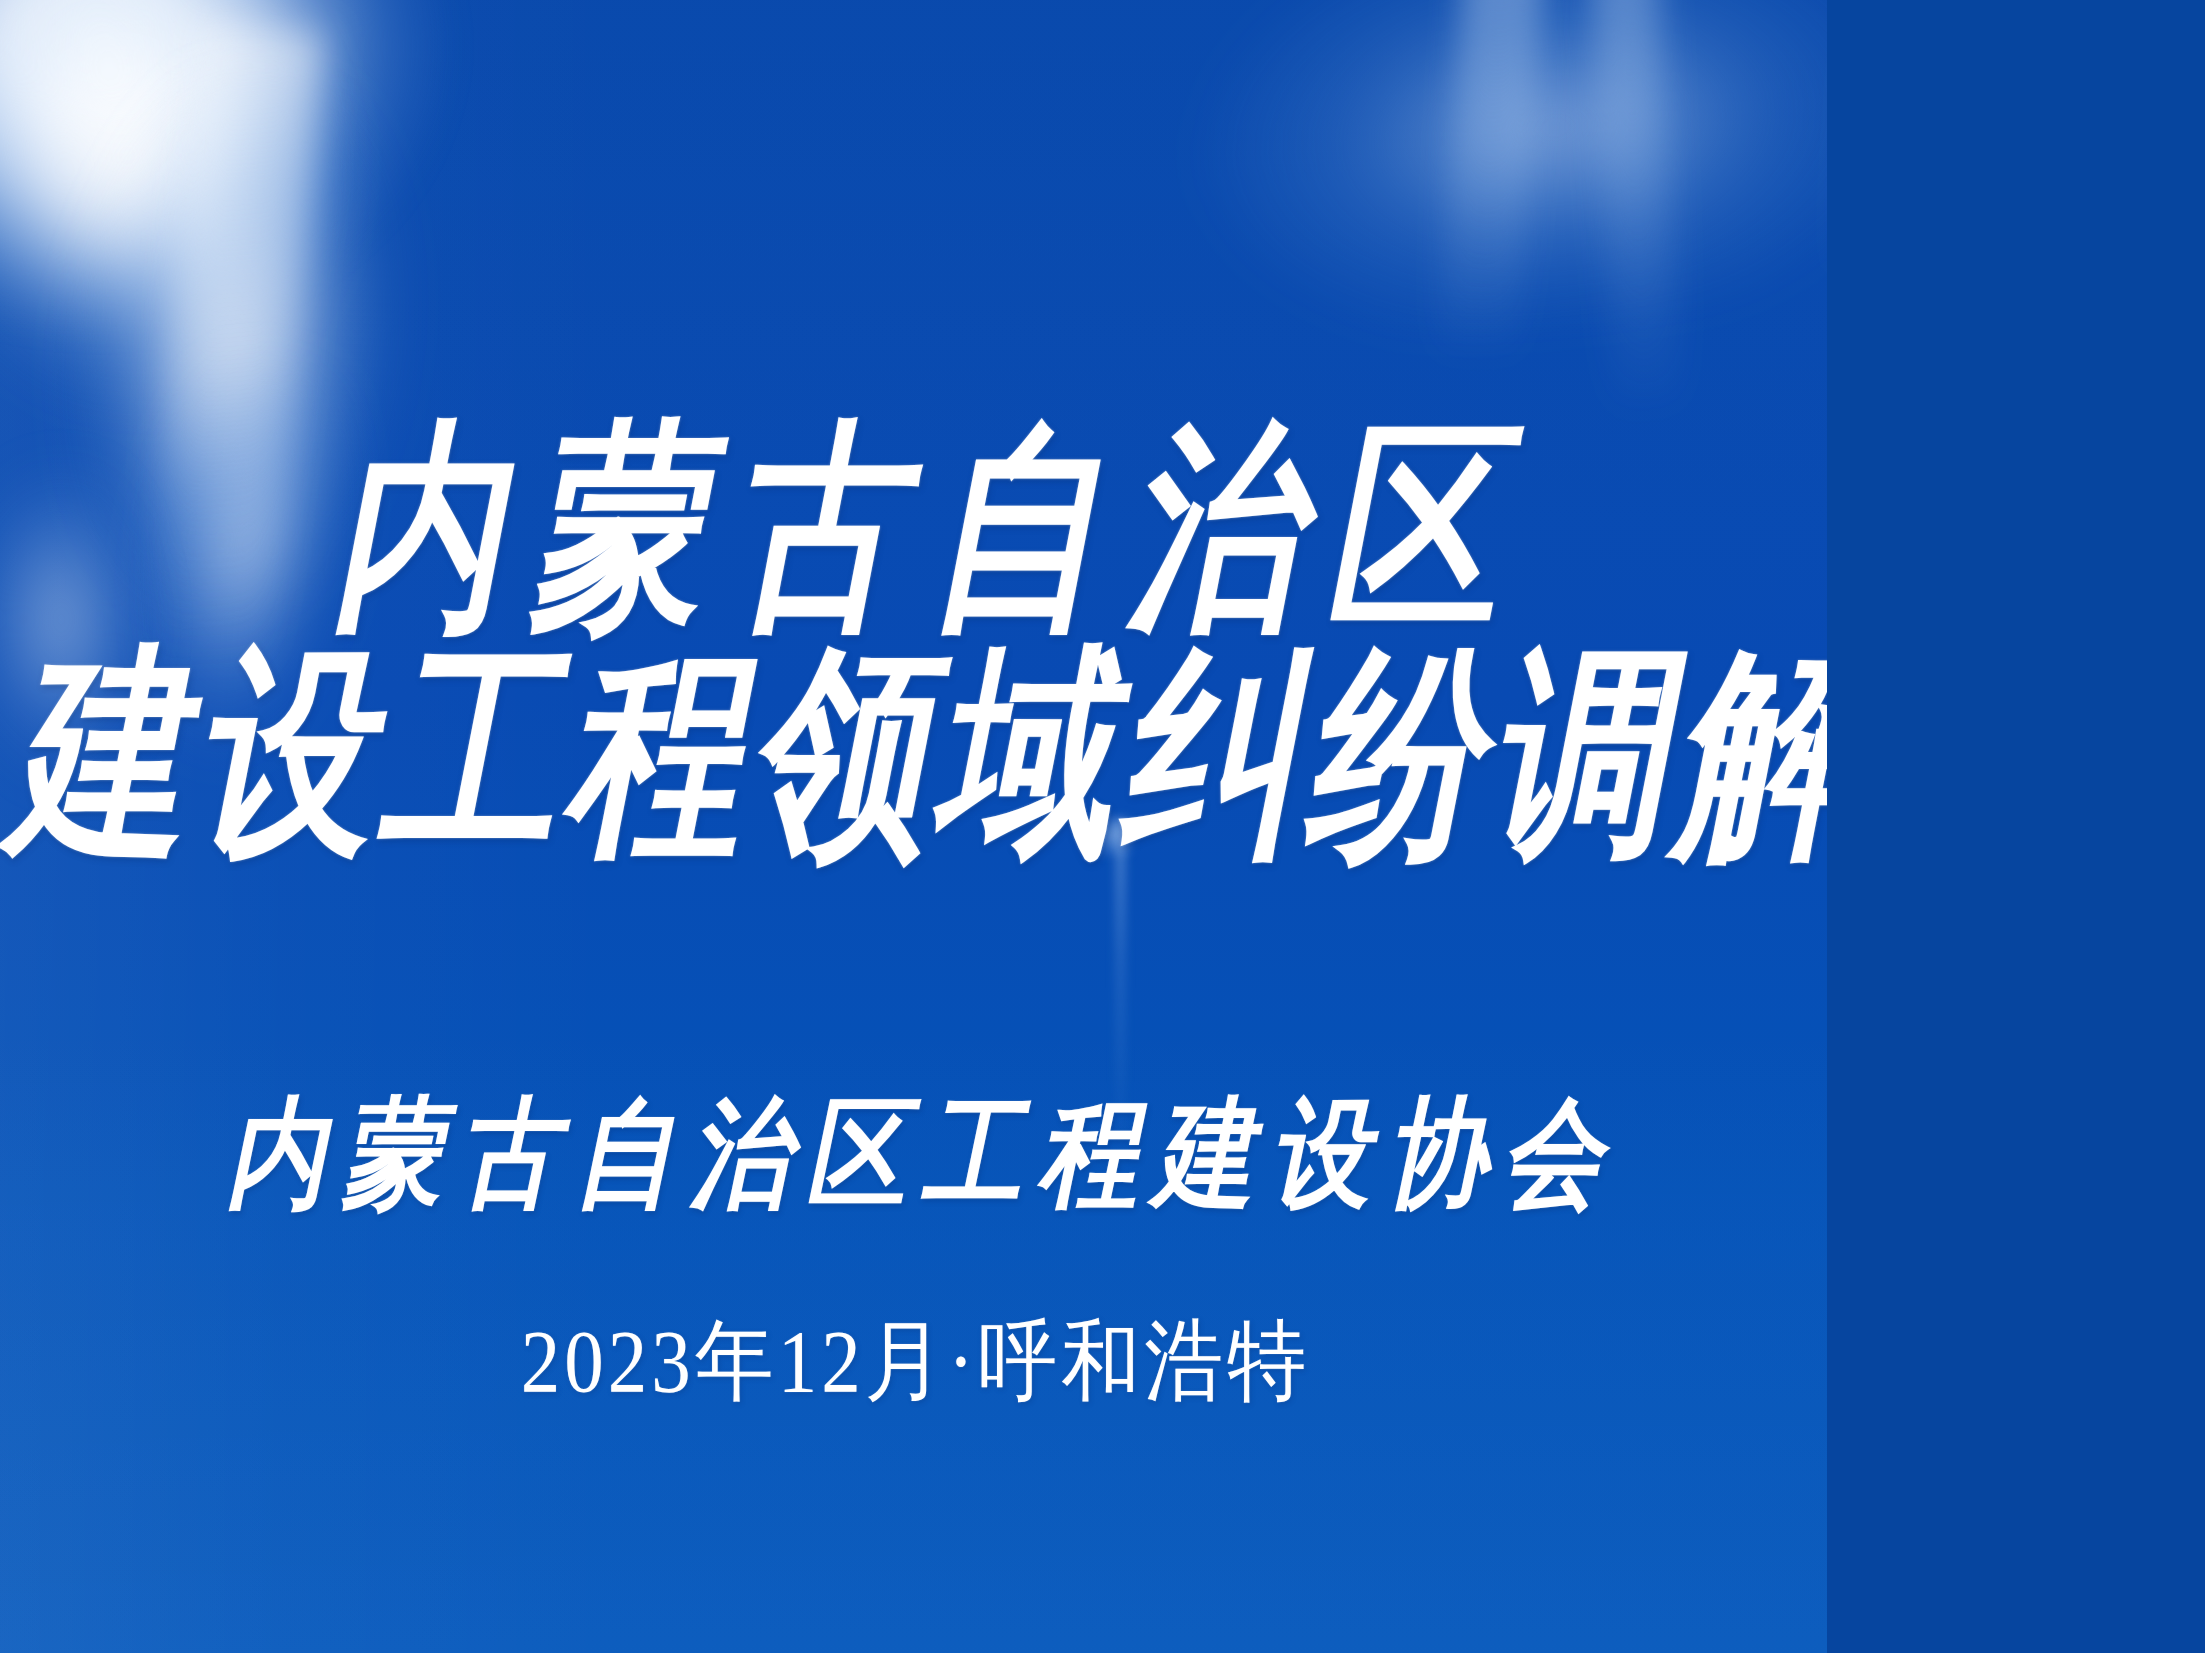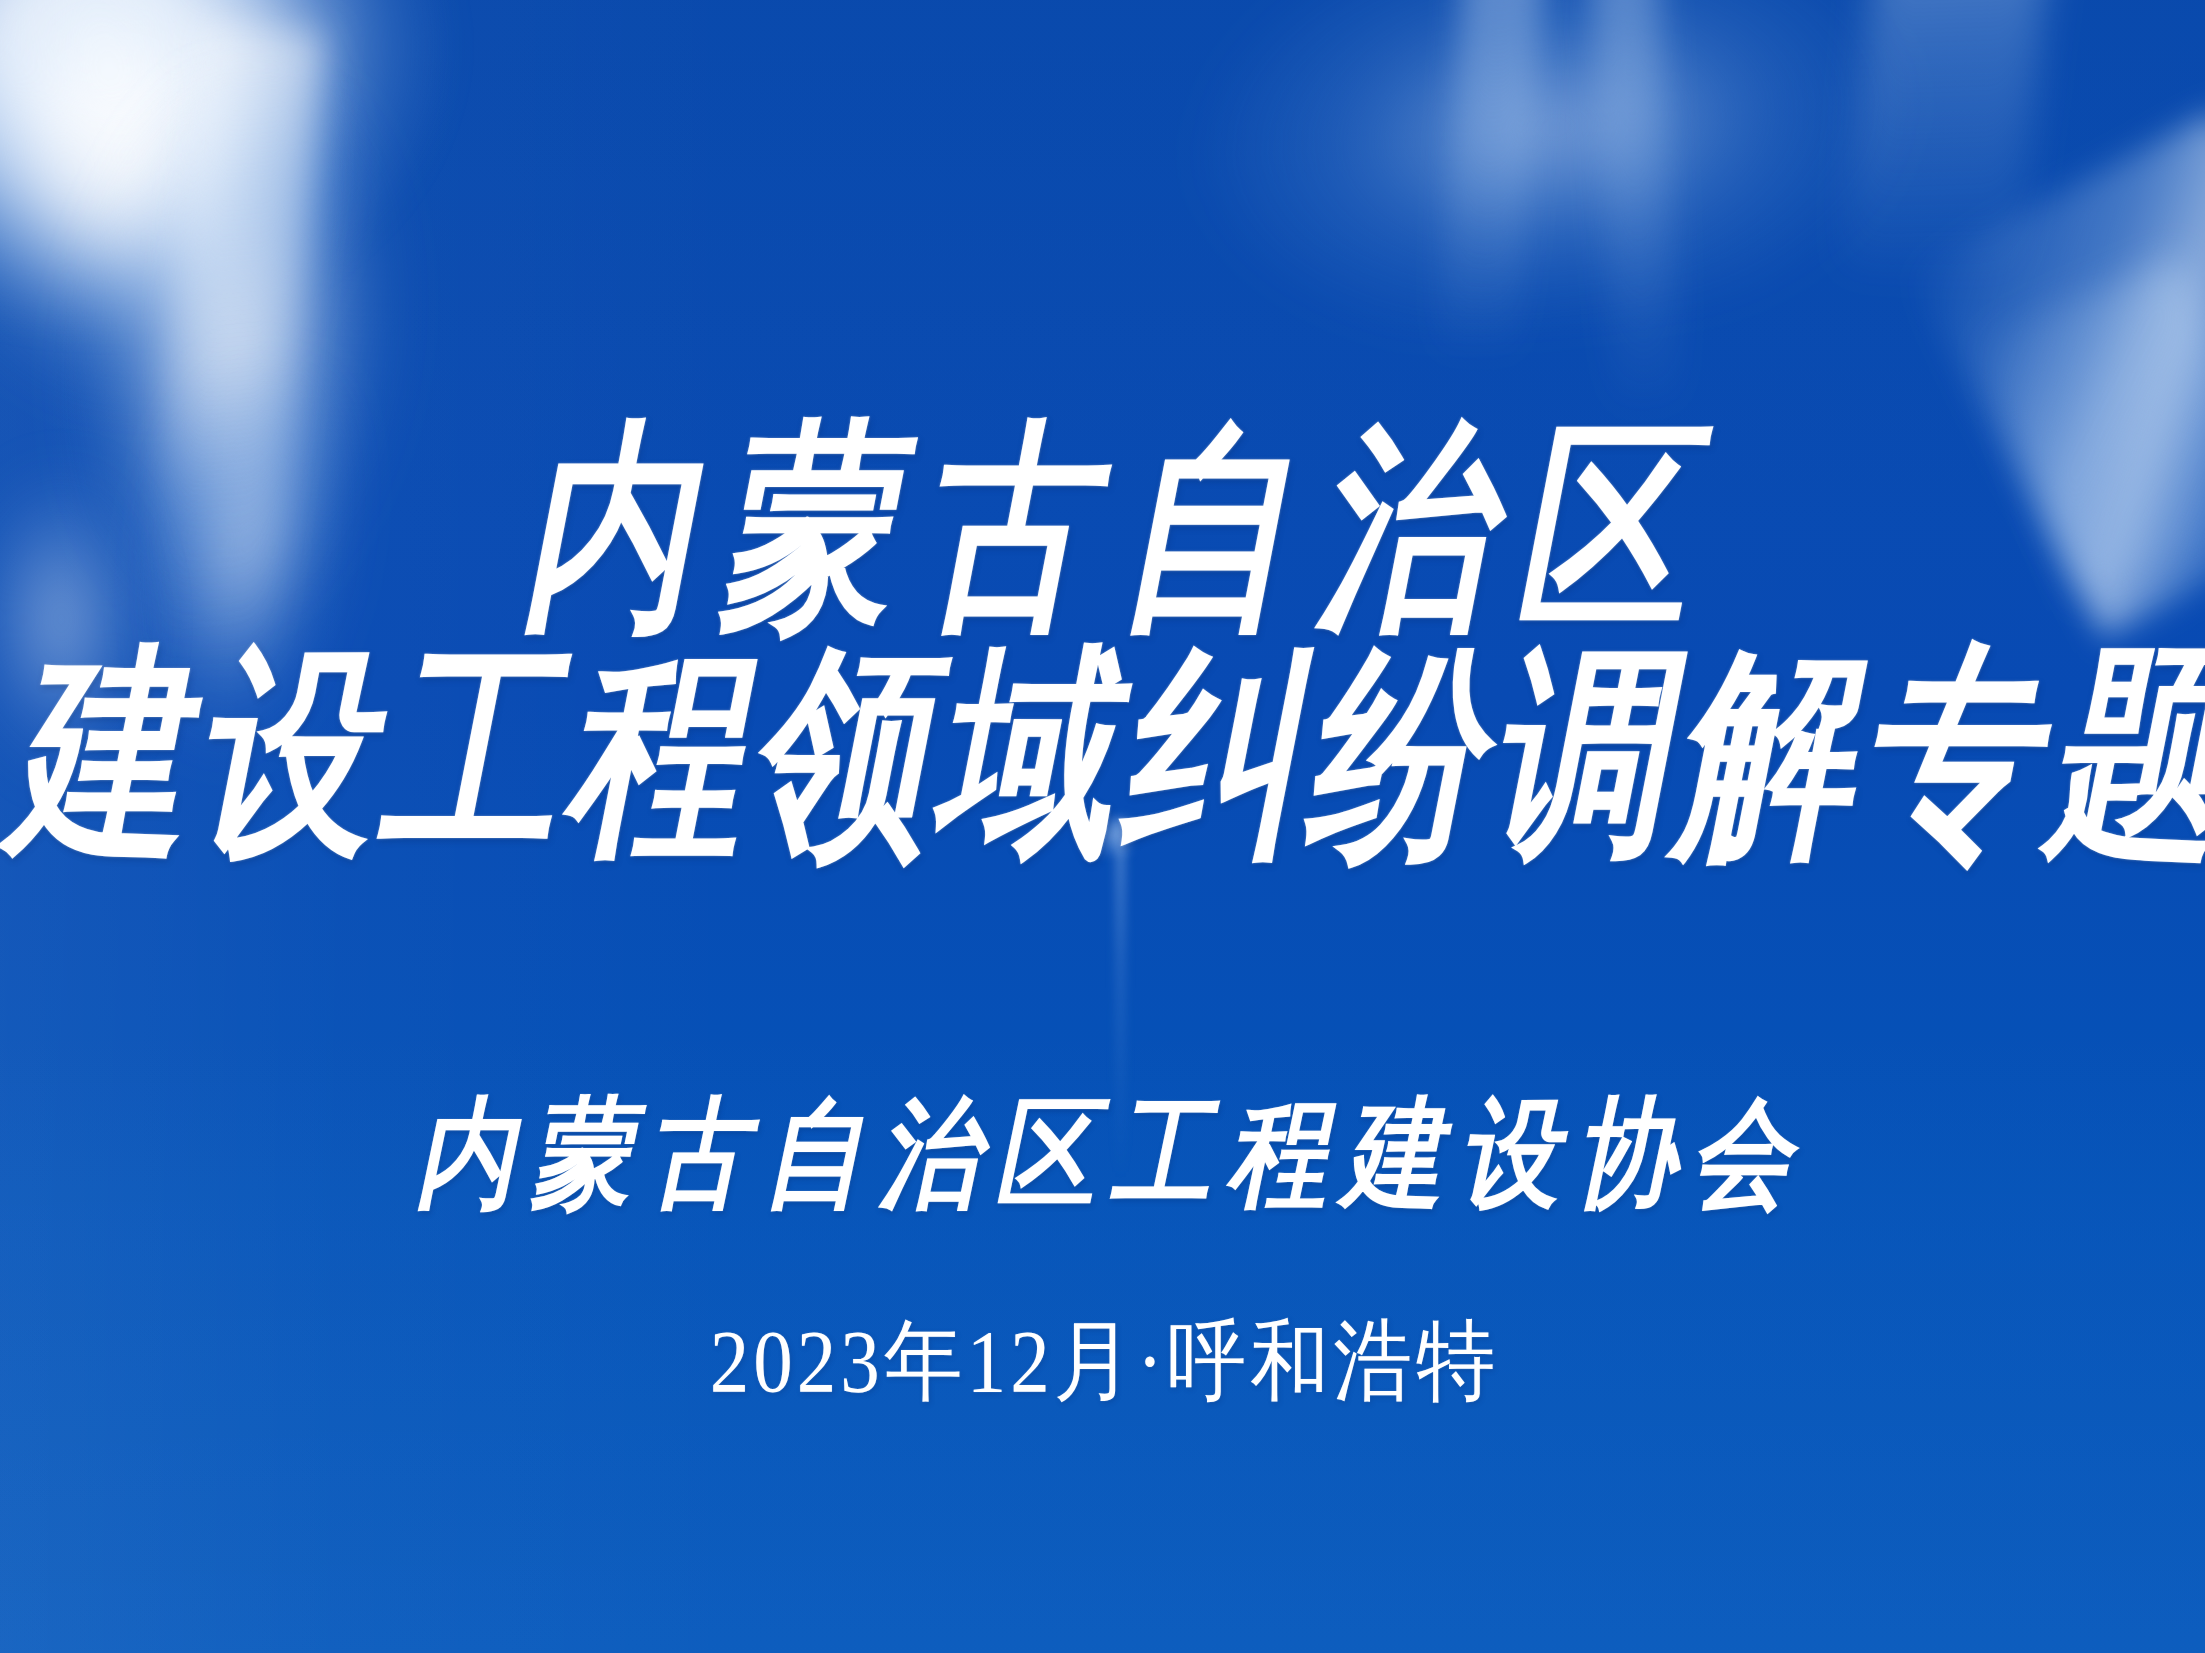--- a/index.html
+++ b/index.html
@@ -4,21 +4,21 @@
 <title>Slide</title>
 <style>
   html, body {
     margin: 0;
     padding: 0;
     background: #06459f;
   }
 
   #slide {
     position: relative;
-    width: 2205px;
+    width: 1827px;
     height: 1654px;
     overflow: hidden;
     font-family: "Liberation Serif", "DejaVu Serif", serif;
     background: #0a4cb0;
     user-select: none;
   }
 
   
   .sky-base {
     position: absolute;

